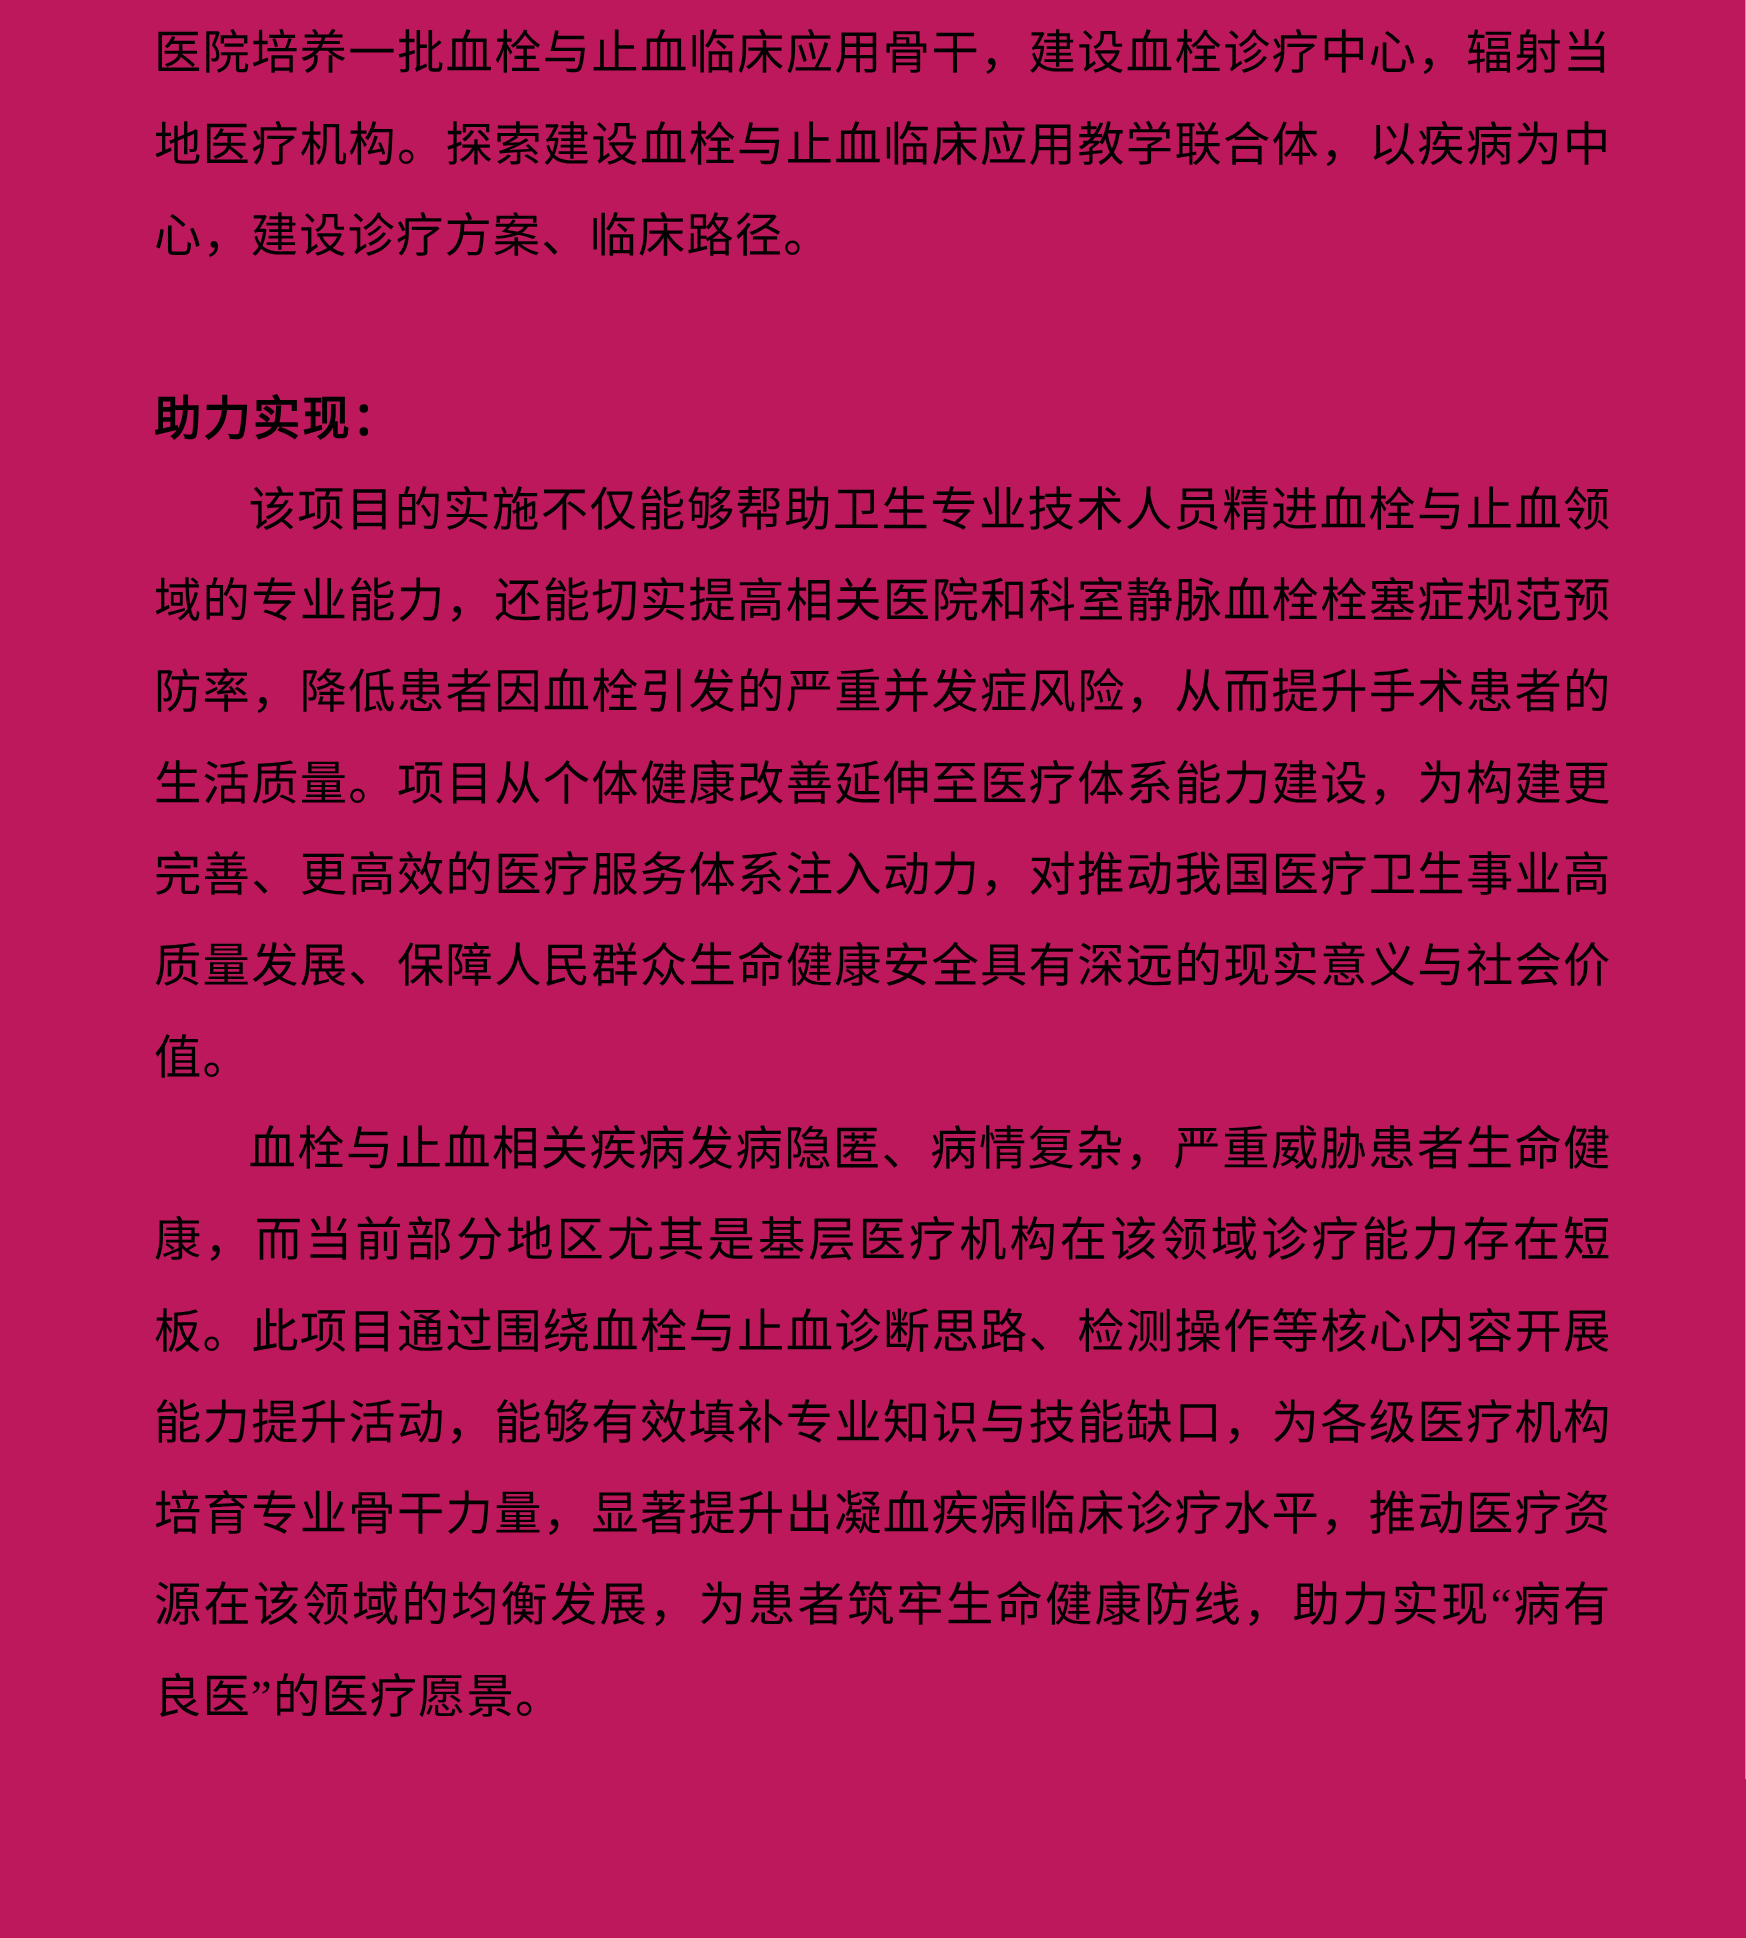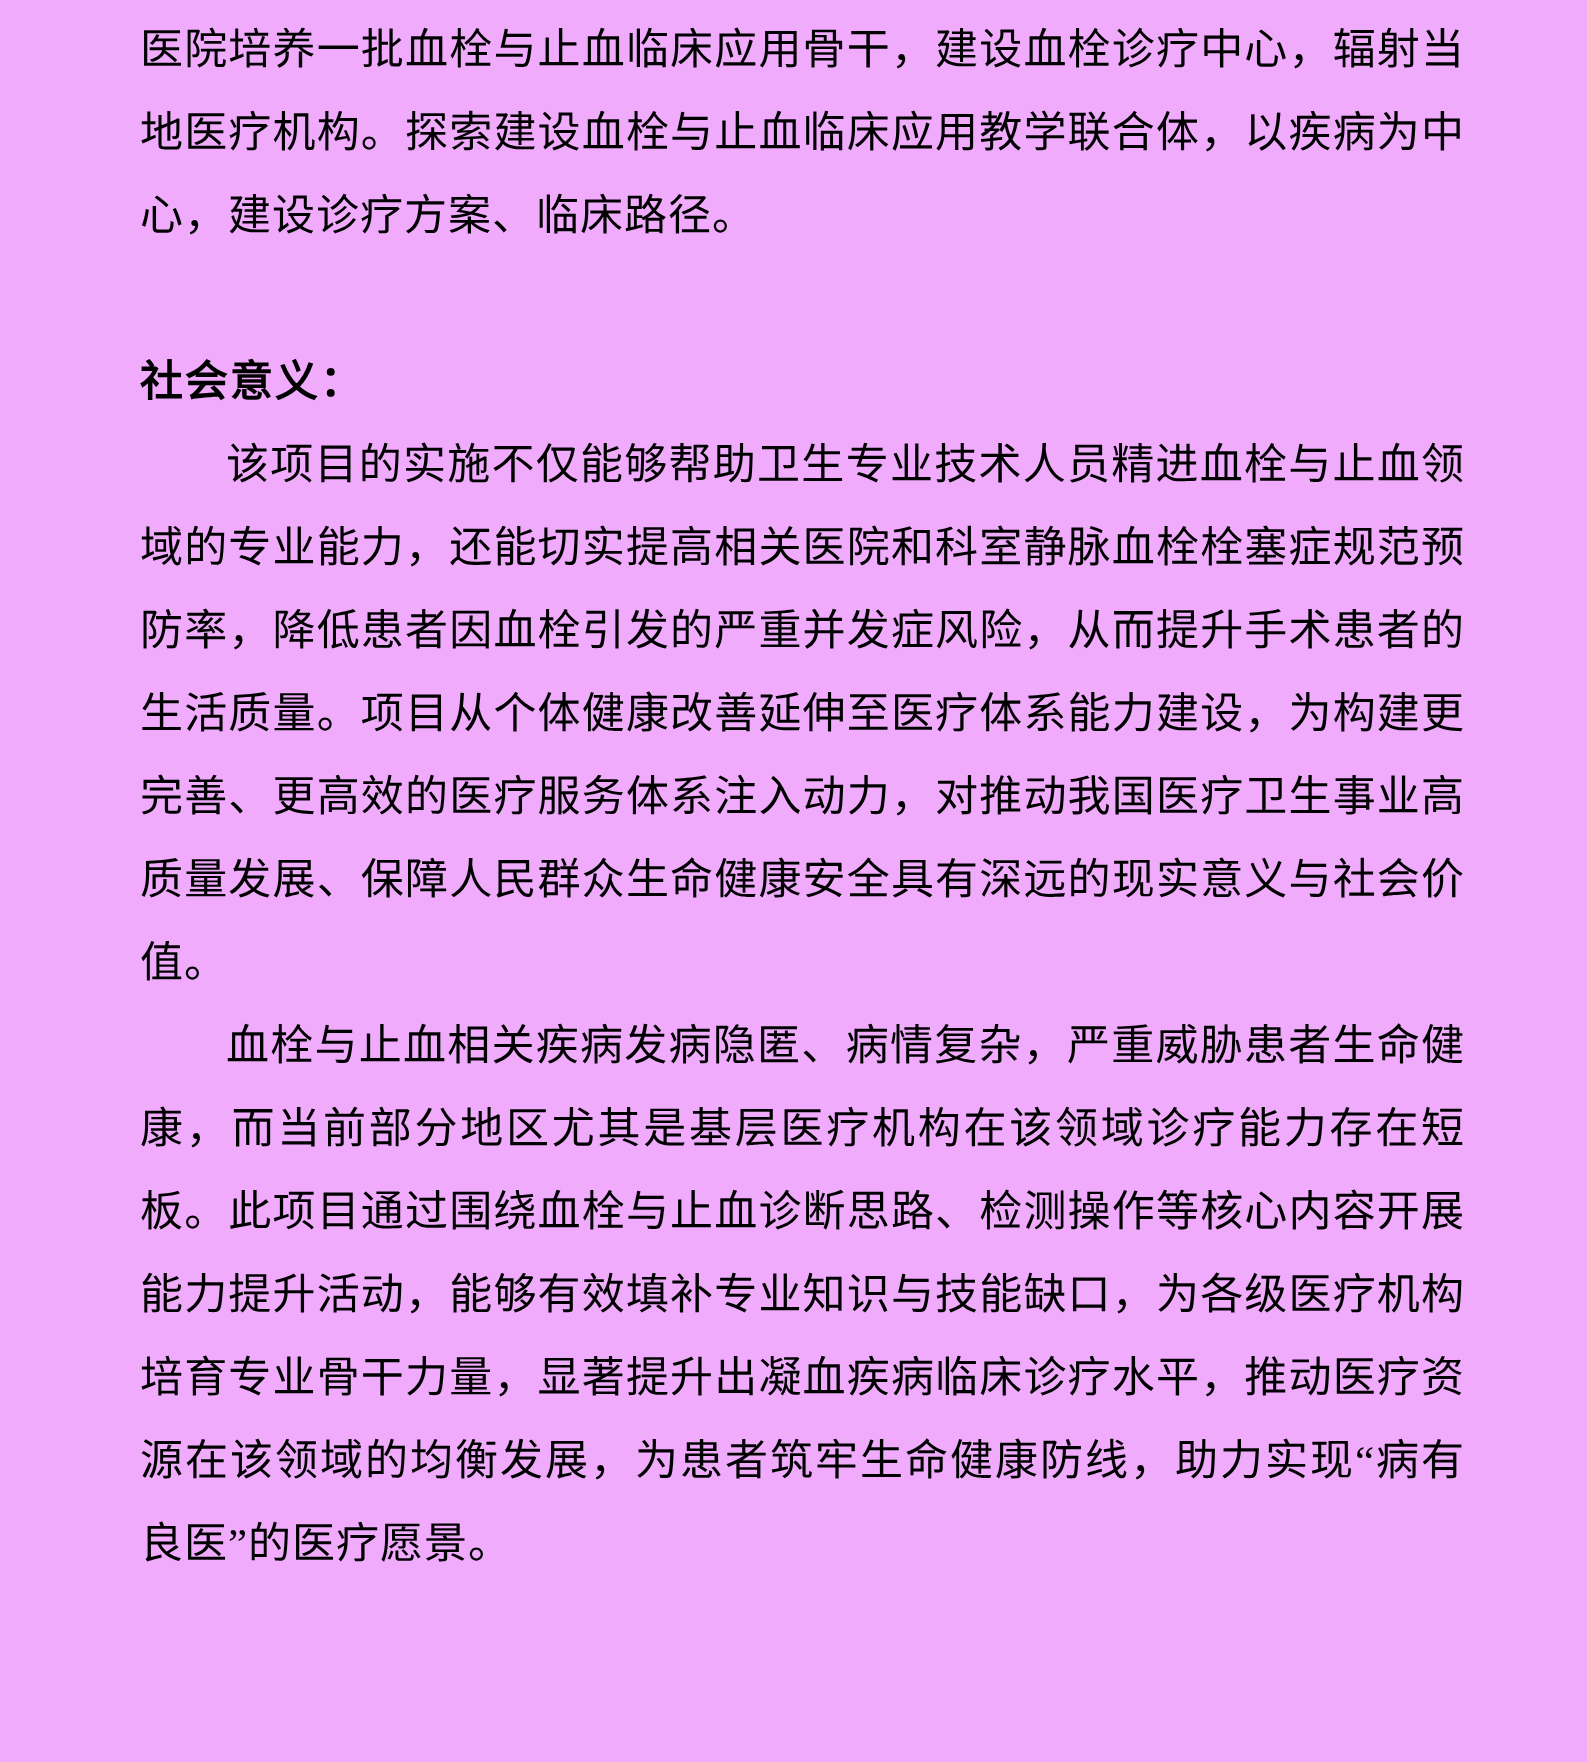--- a/index.html
+++ b/index.html
@@ -6,21 +6,21 @@
     margin: 0;
     padding: 0;
     background: #ffffff;
   }
   .page {
     position: relative;
     width: 1587px;
     height: 1762px;
     box-sizing: border-box;
     padding: 8px 122px 0 140px;
-    background: #f0abfc;
+    background: #be185d;
     color: #000000;
     font-family: "Liberation Serif", "DejaVu Serif", serif;
     font-size: 43px;
     line-height: 83px;
     overflow: hidden;
   }
   .para {
     margin: 0;
     padding: 0;
     text-align: justify;
@@ -46,19 +46,19 @@
 </style>
 </head>
 <body>
 
 <div class="page">
 
   <p class="para">医院培养一批血栓与止血临床应用骨干，建设血栓诊疗中心，辐射当地医疗机构。探索建设血栓与止血临床应用教学联合体，以疾病为中心，建设诊疗方案、临床路径。</p>
 
   <div class="blank-line"></div>
 
-  <h2 class="heading">社会意义：</h2>
+  <h2 class="heading">助力实现：</h2>
 
   <p class="para indent">该项目的实施不仅能够帮助卫生专业技术人员精进血栓与止血领域的专业能力，还能切实提高相关医院和科室静脉血栓栓塞症规范预防率，降低患者因血栓引发的严重并发症风险，从而提升手术患者的生活质量。项目从个体健康改善延伸至医疗体系能力建设，为构建更完善、更高效的医疗服务体系注入动力，对推动我国医疗卫生事业高质量发展、保障人民群众生命健康安全具有深远的现实意义与社会价值。</p>
 
   <p class="para indent">血栓与止血相关疾病发病隐匿、病情复杂，严重威胁患者生命健康，而当前部分地区尤其是基层医疗机构在该领域诊疗能力存在短板。此项目通过围绕血栓与止血诊断思路、检测操作等核心内容开展能力提升活动，能够有效填补专业知识与技能缺口，为各级医疗机构培育专业骨干力量，显著提升出凝血疾病临床诊疗水平，推动医疗资源在该领域的均衡发展，为患者筑牢生命健康防线，助力实现“病有良医”的医疗愿景。</p>
 
 </div>
 
 </body></html>

